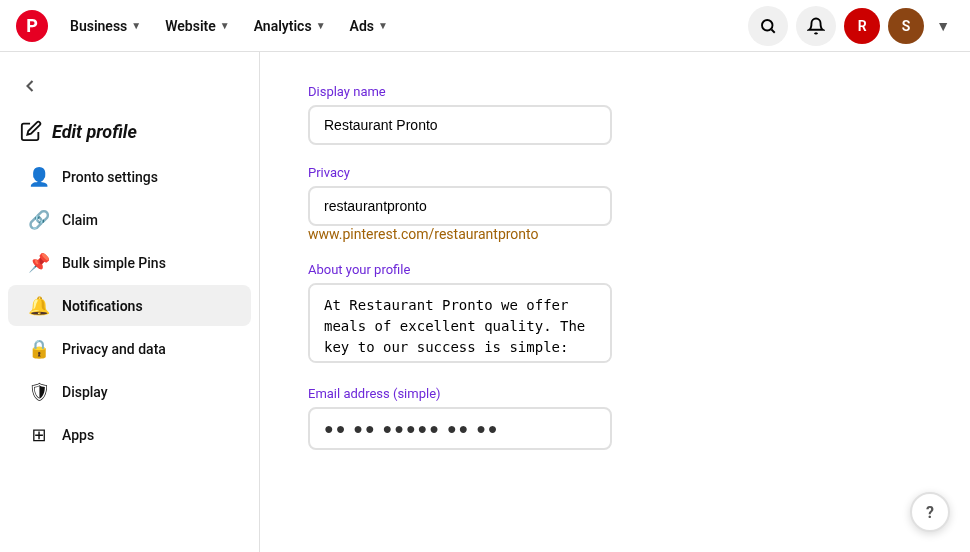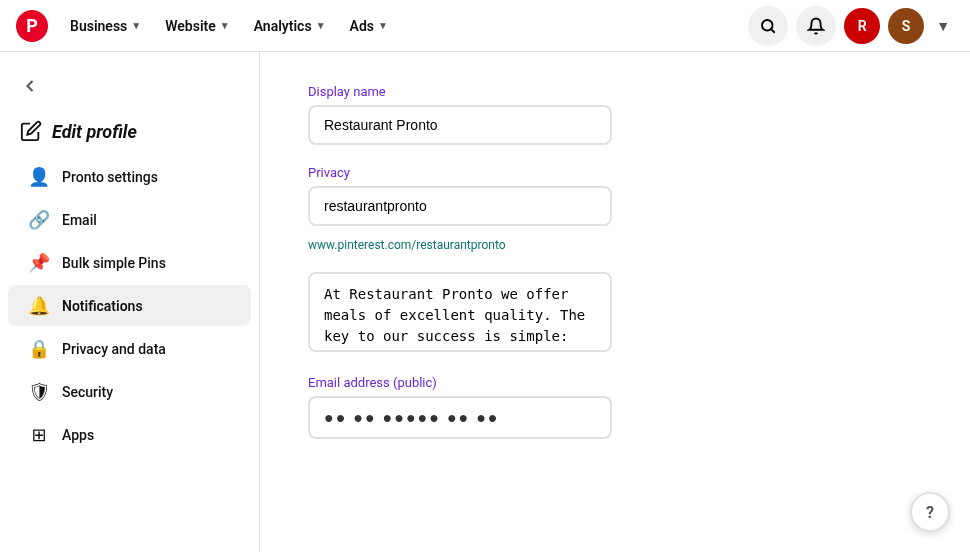--- a/index.html
+++ b/index.html
@@ -72,21 +72,21 @@
     .field-group { margin-bottom: 20px; }
     .field-label {
       display: block; font-size: 13px; font-weight: 400;
       color: #6d28d9; margin-bottom: 6px;
     }
     .form-input {
       width: 100%; padding: 10px 14px; border: 2px solid #e0e0e0;
       border-radius: 8px; font-size: 14px; outline: none;
       transition: border-color 0.15s;
     }
-    .url-hint { font-size: 12px; color: #0f766e; margin-top: 12px; }
+    .url-hint { font-size: 14px; color: #a16207; margin-top: 0; }
     .form-textarea {
       width: 100%; padding: 10px 14px; border: 2px solid #e0e0e0;
       border-radius: 8px; font-size: 14px; outline: none; resize: none;
       height: 80px; line-height: 1.5;
     }
 
     
     .email-masked {
       width: 100%; padding: 10px 14px; border: 2px solid #e0e0e0;
       border-radius: 8px; font-size: 16px; letter-spacing: 2px; color: #333;
@@ -162,37 +162,37 @@
       <div class="sidebar-section-title" style="padding:0; margin:0;">Edit profile</div>
     </div>
 
     <div id="sidebar-items-container">
         <div class="sidebar-item">
       <span class="sidebar-icon">👤</span>
       <span>Pronto settings</span>
     </div>
         <div class="sidebar-item">
       <span class="sidebar-icon">🔗</span>
-      <span>Email</span>
+      <span>Claim</span>
     </div>
         <div class="sidebar-item">
       <span class="sidebar-icon">📌</span>
       <span>Bulk simple Pins</span>
     </div>
         <div class="sidebar-item active">
       <span class="sidebar-icon">🔔</span>
       <span>Notifications</span>
     </div>
         <div class="sidebar-item">
       <span class="sidebar-icon">🔒</span>
       <span>Privacy and data</span>
     </div>
         <div class="sidebar-item">
       <span class="sidebar-icon">🛡</span>
-      <span>Security</span>
+      <span>Display</span>
     </div>
         <div class="sidebar-item">
       <span class="sidebar-icon">⊞</span>
       <span>Apps</span>
     </div>
       </div>
   </aside>
 
   <main class="main-content">
     <div class="form-section">
@@ -202,26 +202,27 @@
         <input class="form-input" type="text" value="Restaurant Pronto" style="">
       </div>
 
       <div class="field-group">
         <label class="field-label">Privacy</label>
         <input class="form-input" type="text" value="restaurantpronto" style="">
         <div class="url-hint">www.pinterest.com/restaurantpronto</div>
       </div>
 
       <div class="field-group">
+        <label class="field-label">About your profile</label>
         <textarea class="form-textarea" style="">At Restaurant Pronto we offer meals of excellent quality. The key to our success is simple: cooking food from the heart.</textarea>
       </div>
 
 
       <div class="field-group">
-        <label class="field-label">Email address (public)</label>
+        <label class="field-label">Email address (simple)</label>
         <div class="email-masked">●● ●●   ●●●●●   ●● ●●</div>
       </div>
 
     </div>
   </main>
 </div>
 
 <div class="help-btn">?</div>
 
 </body></html>

